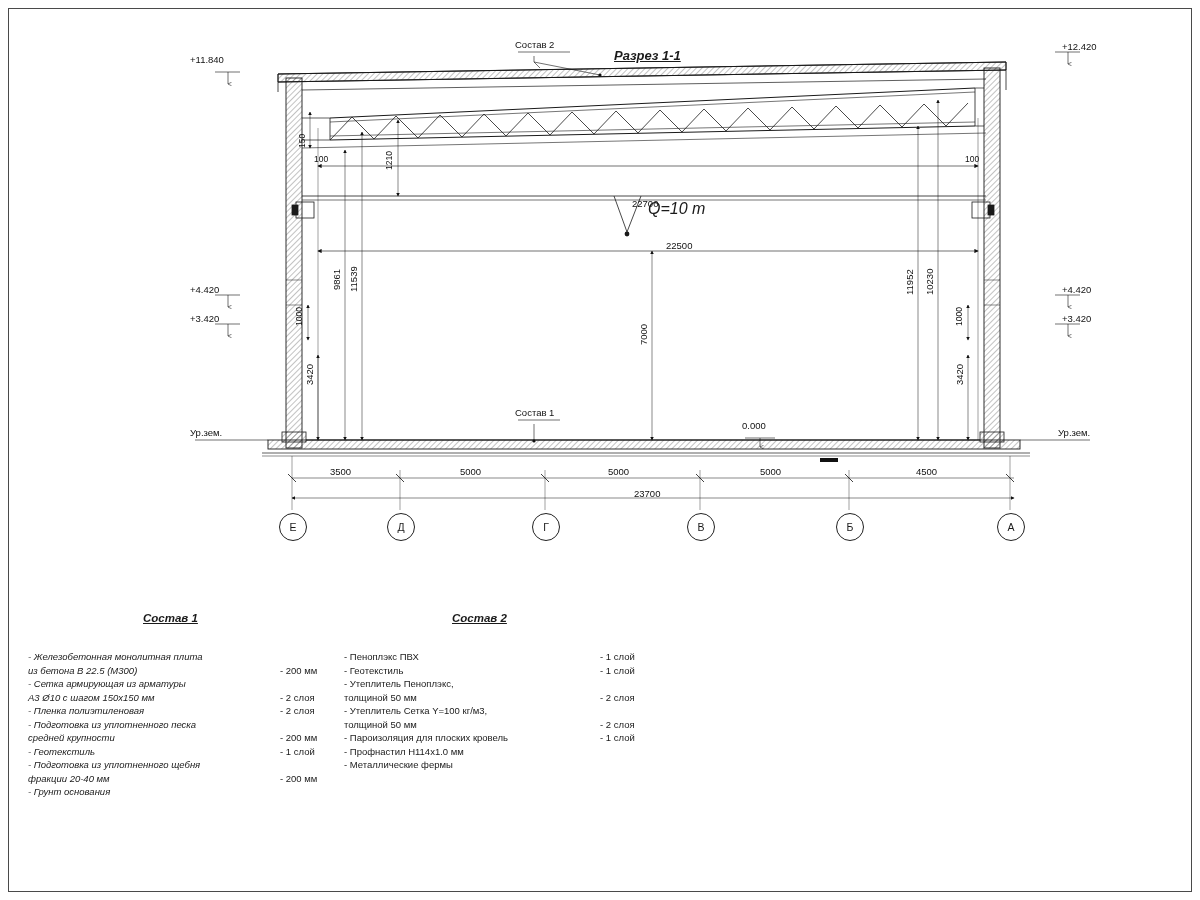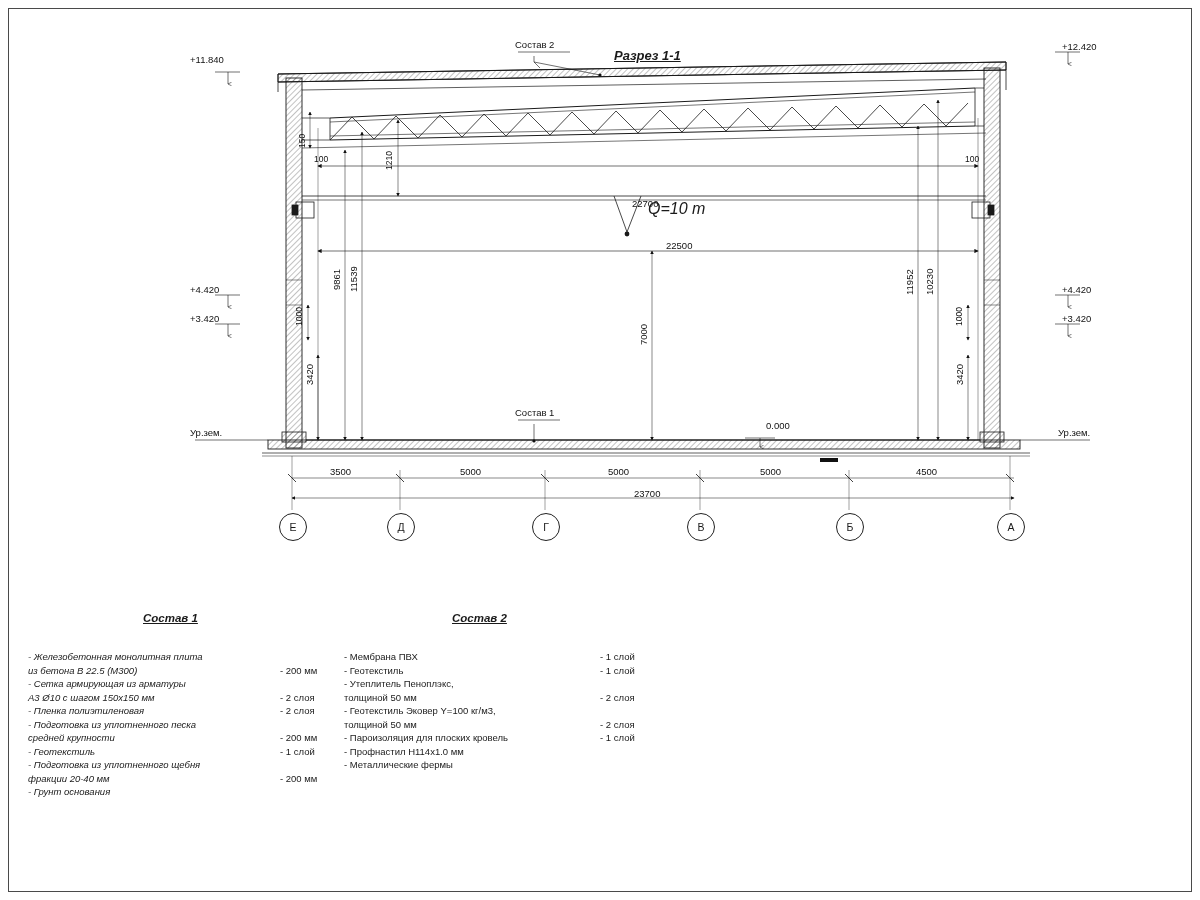--- a/index.html
+++ b/index.html
@@ -196,21 +196,21 @@
   <div class="lbl" style="left:190px;top:55px;text-align:right;">+11.840</div>
   <div class="lbl" style="left:190px;top:285px;">+4.420</div>
   <div class="lbl" style="left:190px;top:314px;">+3.420</div>
   <div class="lbl" style="left:190px;top:428px;">Ур.зем.</div>
 
   <div class="lbl" style="left:1062px;top:42px;">+12.420</div>
   <div class="lbl" style="left:1062px;top:285px;">+4.420</div>
   <div class="lbl" style="left:1062px;top:314px;">+3.420</div>
   <div class="lbl" style="left:1058px;top:428px;">Ур.зем.</div>
 
-  <div class="lbl" style="left:766px;top:421px;text-align:right;">0.000</div>
+  <div class="lbl" style="left:742px;top:421px;text-align:right;">0.000</div>
 
   <div class="lbl" style="left:632px;top:155px;margin-top:44px;">22700</div>
   <div class="lbl" style="left:666px;top:241px;">22500</div>
 
   <div class="lbl vert sm" style="left:310px;top:112px;transform:rotate(-90deg) translate(-36px,-12px);">150</div>
   <div class="lbl sm" style="left:314px;top:155px;">100</div>
   <div class="lbl vert sm" style="left:397px;top:130px;transform:rotate(-90deg) translate(-40px,-12px);">1210</div>
   <div class="lbl vert" style="left:344px;top:270px;transform:rotate(-90deg) translate(-20px,-12px);">9861</div>
   <div class="lbl vert" style="left:361px;top:270px;transform:rotate(-90deg) translate(-22px,-12px);">11539</div>
   <div class="lbl vert sm" style="left:307px;top:306px;transform:rotate(-90deg) translate(-20px,-12px);">1000</div>
@@ -264,25 +264,25 @@
     <div>- 2 слоя</div>
     <div>&nbsp;</div>
     <div>- 200 мм</div>
     <div>- 1 слой</div>
     <div>&nbsp;</div>
     <div>- 200 мм</div>
     <div>&nbsp;</div>
   </div>
 
   <div class="leg" style="left:344px;top:650px;">
-    <div>- Мембрана ПВХ</div>
+    <div>- Пеноплэкс ПВХ</div>
     <div>- Геотекстиль</div>
     <div>- Утеплитель Пеноплэкс,</div>
     <div>  толщиной 50 мм</div>
-    <div>- Геотекстиль Эковер Y=100 кг/м3,</div>
+    <div>- Утеплитель Сетка Y=100 кг/м3,</div>
     <div>  толщиной 50 мм</div>
     <div>- Пароизоляция для плоских кровель</div>
     <div>- Профнастил Н114х1.0 мм</div>
     <div>- Металлические фермы</div>
   </div>
 
   <div class="leg" style="left:600px;top:650px;">
     <div>- 1 слой</div>
     <div>- 1 слой</div>
     <div>&nbsp;</div>

